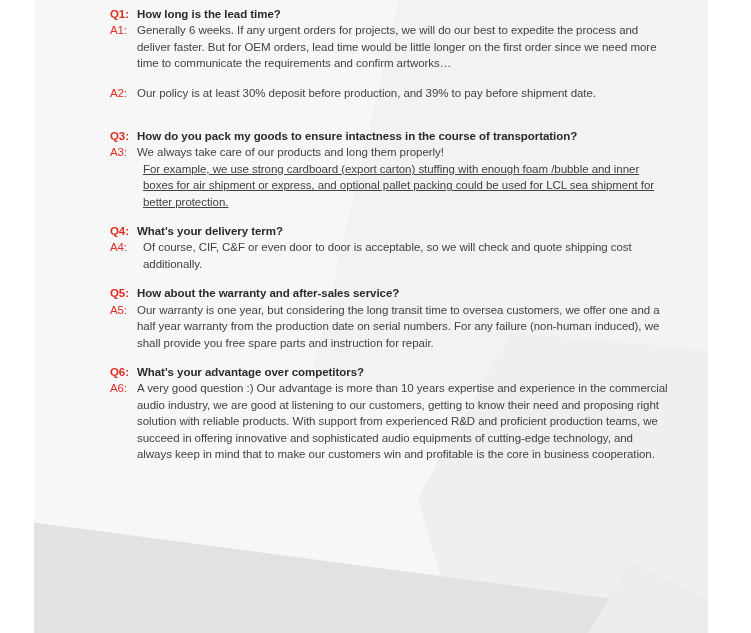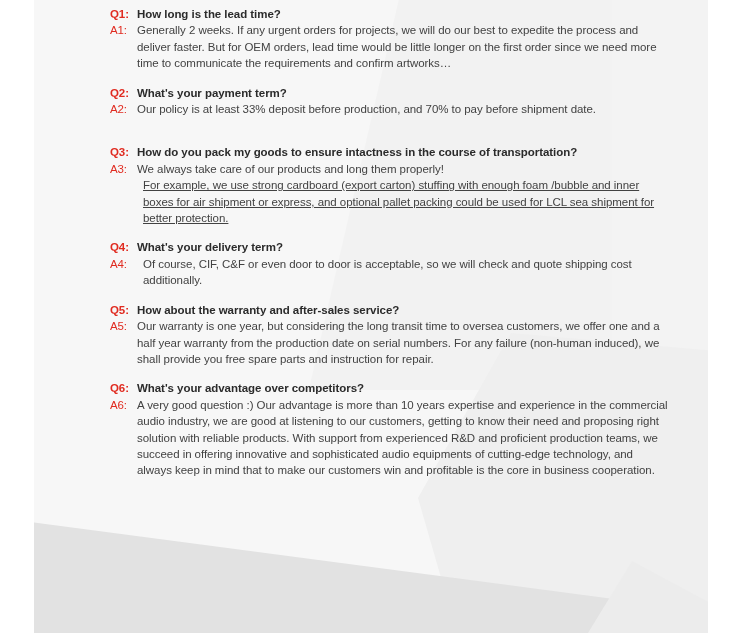--- a/index.html
+++ b/index.html
@@ -165,34 +165,30 @@
     <div class="faq-content">
 
       <div class="qa-block">
         <div class="qa-line">
           <span class="qa-label q">Q1:</span>
           <span class="qa-text question">How long is the lead time?</span>
         </div>
         <div class="qa-line">
           <span class="qa-label a">A1:</span>
           <span class="qa-text answer">
-            <p>Generally 2 weeks. If any urgent orders for projects, we will do our best to expedite the process and deliver faster. But for OEM orders, lead time would be little longer on the first order since we need more time to communicate the requirements and confirm artworks…</p>
+            <p>Generally 6 weeks. If any urgent orders for projects, we will do our best to expedite the process and deliver faster. But for OEM orders, lead time would be little longer on the first order since we need more time to communicate the requirements and confirm artworks…</p>
           </span>
         </div>
       </div>
 
       <div class="qa-block gap-wide">
         <div class="qa-line">
-          <span class="qa-label q">Q2:</span>
-          <span class="qa-text question">What's your payment term?</span>
-        </div>
-        <div class="qa-line">
           <span class="qa-label a">A2:</span>
           <span class="qa-text answer">
-            <p>Our policy is at least 33% deposit before production, and 70% to pay before shipment date.</p>
+            <p>Our policy is at least 30% deposit before production, and 39% to pay before shipment date.</p>
           </span>
         </div>
       </div>
 
       <div class="qa-block">
         <div class="qa-line">
           <span class="qa-label q">Q3:</span>
           <span class="qa-text question">How do you pack my goods to ensure intactness in the course of transportation?</span>
         </div>
         <div class="qa-line">

